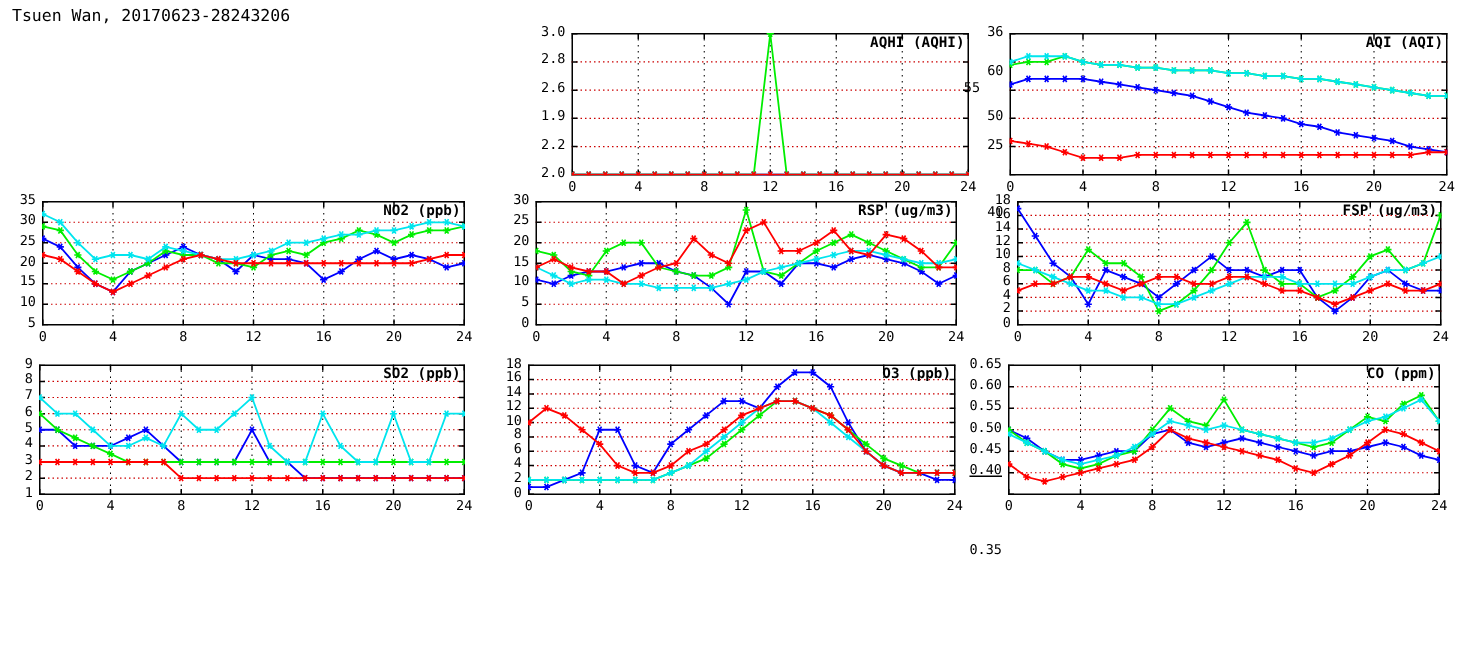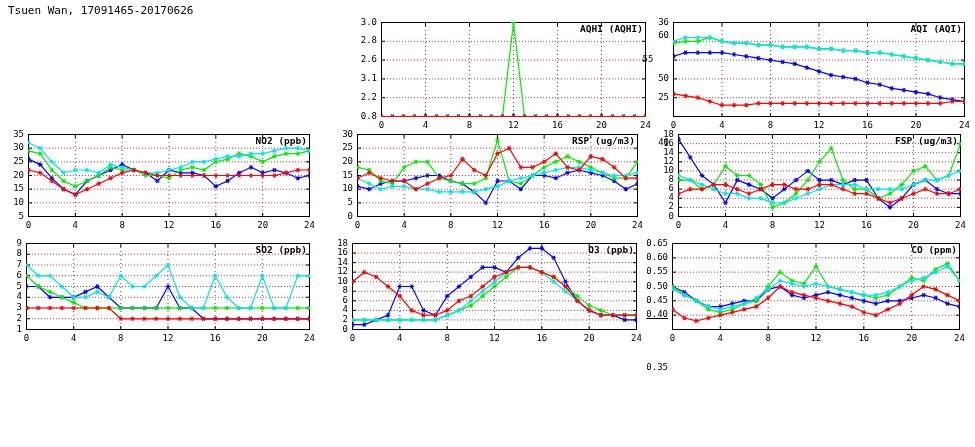--- a/index.html
+++ b/index.html
@@ -8,21 +8,21 @@
   .panel{position:absolute;}
   .frame{position:absolute;left:0;top:0;border:1px solid #000;box-sizing:border-box;background:#fff;}
   svg{display:block;position:absolute;left:0;top:0;}
   .ptitle{position:absolute;right:3px;top:1px;font-size:9.5px;font-family:"DejaVu Sans Mono",monospace;font-weight:bold;}
   .ylab{position:absolute;font-size:9px;font-family:"DejaVu Sans Mono",monospace;text-align:right;}
   .xlab{position:absolute;font-size:9px;font-family:"DejaVu Sans Mono",monospace;text-align:center;}
 </style>
 </head>
 <body>
 
-<div id="title">Tsuen Wan, 17091465-20170626</div>
+<div id="title">Tsuen Wan, 20170623-28243206</div>
 
 <div class="panel" id="p-aqhi" style="left:381px;top:22px;width:265px;height:95px;">
     <div class="frame" style="width: 265px; height: 95px;"></div>
     <svg width="265" height="95">
       <line x1="0" x2="4" y1="94.5" y2="94.5" stroke="#000" stroke-width="1"></line>
       <line x1="265" x2="261" y1="94.5" y2="94.5" stroke="#000" stroke-width="1"></line>
       <line x1="0" x2="265" y1="75.69999999999999" y2="75.69999999999999" stroke="#cc0000" stroke-width="0.8" stroke-dasharray="1,2"></line>
       <line x1="0" x2="4" y1="75.69999999999999" y2="75.69999999999999" stroke="#000" stroke-width="1"></line>
       <line x1="265" x2="261" y1="75.69999999999999" y2="75.69999999999999" stroke="#000" stroke-width="1"></line>
       <line x1="0" x2="265" y1="56.900000000000006" y2="56.900000000000006" stroke="#cc0000" stroke-width="0.8" stroke-dasharray="1,2"></line>
@@ -65,23 +65,23 @@
       </g>
       <g>
         <path d="M0.5,94.5L11.5,94.5L22.5,94.5L33.5,94.5L44.5,94.5L55.5,94.5L66.5,94.5L77.5,94.5L88.5,94.5L99.5,94.5L110.5,94.5L121.5,94.5L132.5,94.5L143.5,94.5L154.5,94.5L165.5,94.5L176.5,94.5L187.5,94.5L198.5,94.5L209.5,94.5L220.5,94.5L231.5,94.5L242.5,94.5L253.5,94.5L264.5,94.5" fill="none" stroke="#00e5ee" stroke-width="1.2"></path>
         <path d="M-1.9,94.5L2.9,94.5M-0.7,92.4L1.7,96.6M1.7,92.4L-0.7,96.6M9.1,94.5L13.9,94.5M10.3,92.4L12.7,96.6M12.7,92.4L10.3,96.6M20.1,94.5L24.9,94.5M21.3,92.4L23.7,96.6M23.7,92.4L21.3,96.6M31.1,94.5L35.9,94.5M32.3,92.4L34.7,96.6M34.7,92.4L32.3,96.6M42.1,94.5L46.9,94.5M43.3,92.4L45.7,96.6M45.7,92.4L43.3,96.6M53.1,94.5L57.9,94.5M54.3,92.4L56.7,96.6M56.7,92.4L54.3,96.6M64.1,94.5L68.9,94.5M65.3,92.4L67.7,96.6M67.7,92.4L65.3,96.6M75.1,94.5L79.9,94.5M76.3,92.4L78.7,96.6M78.7,92.4L76.3,96.6M86.1,94.5L90.9,94.5M87.3,92.4L89.7,96.6M89.7,92.4L87.3,96.6M97.1,94.5L101.9,94.5M98.3,92.4L100.7,96.6M100.7,92.4L98.3,96.6M108.1,94.5L112.9,94.5M109.3,92.4L111.7,96.6M111.7,92.4L109.3,96.6M119.1,94.5L123.9,94.5M120.3,92.4L122.7,96.6M122.7,92.4L120.3,96.6M130.1,94.5L134.9,94.5M131.3,92.4L133.7,96.6M133.7,92.4L131.3,96.6M141.1,94.5L145.9,94.5M142.3,92.4L144.7,96.6M144.7,92.4L142.3,96.6M152.1,94.5L156.9,94.5M153.3,92.4L155.7,96.6M155.7,92.4L153.3,96.6M163.1,94.5L167.9,94.5M164.3,92.4L166.7,96.6M166.7,92.4L164.3,96.6M174.1,94.5L178.9,94.5M175.3,92.4L177.7,96.6M177.7,92.4L175.3,96.6M185.1,94.5L189.9,94.5M186.3,92.4L188.7,96.6M188.7,92.4L186.3,96.6M196.1,94.5L200.9,94.5M197.3,92.4L199.7,96.6M199.7,92.4L197.3,96.6M207.1,94.5L211.9,94.5M208.3,92.4L210.7,96.6M210.7,92.4L208.3,96.6M218.1,94.5L222.9,94.5M219.3,92.4L221.7,96.6M221.7,92.4L219.3,96.6M229.1,94.5L233.9,94.5M230.3,92.4L232.7,96.6M232.7,92.4L230.3,96.6M240.1,94.5L244.9,94.5M241.3,92.4L243.7,96.6M243.7,92.4L241.3,96.6M251.1,94.5L255.9,94.5M252.3,92.4L254.7,96.6M254.7,92.4L252.3,96.6M262.1,94.5L266.9,94.5M263.3,92.4L265.7,96.6M265.7,92.4L263.3,96.6" stroke="#00e5ee" stroke-width="1.1" fill="none"></path>
       </g>
       <g>
         <path d="M0.5,94.5L11.5,94.5L22.5,94.5L33.5,94.5L44.5,94.5L55.5,94.5L66.5,94.5L77.5,94.5L88.5,94.5L99.5,94.5L110.5,94.5L121.5,94.5L132.5,94.5L143.5,94.5L154.5,94.5L165.5,94.5L176.5,94.5L187.5,94.5L198.5,94.5L209.5,94.5L220.5,94.5L231.5,94.5L242.5,94.5L253.5,94.5L264.5,94.5" fill="none" stroke="#ff0000" stroke-width="1.2"></path>
         <path d="M-1.9,94.5L2.9,94.5M-0.7,92.4L1.7,96.6M1.7,92.4L-0.7,96.6M9.1,94.5L13.9,94.5M10.3,92.4L12.7,96.6M12.7,92.4L10.3,96.6M20.1,94.5L24.9,94.5M21.3,92.4L23.7,96.6M23.7,92.4L21.3,96.6M31.1,94.5L35.9,94.5M32.3,92.4L34.7,96.6M34.7,92.4L32.3,96.6M42.1,94.5L46.9,94.5M43.3,92.4L45.7,96.6M45.7,92.4L43.3,96.6M53.1,94.5L57.9,94.5M54.3,92.4L56.7,96.6M56.7,92.4L54.3,96.6M64.1,94.5L68.9,94.5M65.3,92.4L67.7,96.6M67.7,92.4L65.3,96.6M75.1,94.5L79.9,94.5M76.3,92.4L78.7,96.6M78.7,92.4L76.3,96.6M86.1,94.5L90.9,94.5M87.3,92.4L89.7,96.6M89.7,92.4L87.3,96.6M97.1,94.5L101.9,94.5M98.3,92.4L100.7,96.6M100.7,92.4L98.3,96.6M108.1,94.5L112.9,94.5M109.3,92.4L111.7,96.6M111.7,92.4L109.3,96.6M119.1,94.5L123.9,94.5M120.3,92.4L122.7,96.6M122.7,92.4L120.3,96.6M130.1,94.5L134.9,94.5M131.3,92.4L133.7,96.6M133.7,92.4L131.3,96.6M141.1,94.5L145.9,94.5M142.3,92.4L144.7,96.6M144.7,92.4L142.3,96.6M152.1,94.5L156.9,94.5M153.3,92.4L155.7,96.6M155.7,92.4L153.3,96.6M163.1,94.5L167.9,94.5M164.3,92.4L166.7,96.6M166.7,92.4L164.3,96.6M174.1,94.5L178.9,94.5M175.3,92.4L177.7,96.6M177.7,92.4L175.3,96.6M185.1,94.5L189.9,94.5M186.3,92.4L188.7,96.6M188.7,92.4L186.3,96.6M196.1,94.5L200.9,94.5M197.3,92.4L199.7,96.6M199.7,92.4L197.3,96.6M207.1,94.5L211.9,94.5M208.3,92.4L210.7,96.6M210.7,92.4L208.3,96.6M218.1,94.5L222.9,94.5M219.3,92.4L221.7,96.6M221.7,92.4L219.3,96.6M229.1,94.5L233.9,94.5M230.3,92.4L232.7,96.6M232.7,92.4L230.3,96.6M240.1,94.5L244.9,94.5M241.3,92.4L243.7,96.6M243.7,92.4L241.3,96.6M251.1,94.5L255.9,94.5M252.3,92.4L254.7,96.6M254.7,92.4L252.3,96.6M262.1,94.5L266.9,94.5M263.3,92.4L265.7,96.6M265.7,92.4L263.3,96.6" stroke="#ff0000" stroke-width="1.1" fill="none"></path>
       </g>
     </svg>
-    <div class="ylab" style="left: -46px; width: 42px; top: 88.5px;">0.8</div>
+    <div class="ylab" style="left: -46px; width: 42px; top: 88.5px;">2.0</div>
     <div class="ylab" style="left: -46px; width: 42px; top: 69.7px;">2.2</div>
-    <div class="ylab" style="left: -46px; width: 42px; top: 50.9px;">3.1</div>
+    <div class="ylab" style="left: -46px; width: 42px; top: 50.9px;">1.9</div>
     <div class="ylab" style="left: -46px; width: 42px; top: 32.1px;">2.6</div>
     <div class="ylab" style="left: -46px; width: 42px; top: 13.3px;">2.8</div>
     <div class="ylab" style="left: -46px; width: 42px; top: -5.5px;">3.0</div>
     <div class="xlab" style="left: -14.5px; width: 30px; top: 98px;">0</div>
     <div class="xlab" style="left: 29.5px; width: 30px; top: 98px;">4</div>
     <div class="xlab" style="left: 73.5px; width: 30px; top: 98px;">8</div>
     <div class="xlab" style="left: 117.5px; width: 30px; top: 98px;">12</div>
     <div class="xlab" style="left: 161.5px; width: 30px; top: 98px;">16</div>
     <div class="xlab" style="left: 205.5px; width: 30px; top: 98px;">20</div>
     <div class="xlab" style="left: 249.5px; width: 30px; top: 98px;">24</div>
@@ -139,21 +139,21 @@
       </g>
       <g>
         <path d="M0.5,71.9L12.6,73.8L24.8,75.7L36.9,79.5L49.0,83.2L61.1,83.2L73.3,83.2L85.4,81.3L97.5,81.3L109.6,81.3L121.8,81.3L133.9,81.3L146.0,81.3L158.1,81.3L170.3,81.3L182.4,81.3L194.5,81.3L206.6,81.3L218.8,81.3L230.9,81.3L243.0,81.3L255.1,81.3L267.3,81.3L279.4,79.5L291.5,79.5" fill="none" stroke="#ff0000" stroke-width="1.2"></path>
         <path d="M-1.9,71.9L2.9,71.9M-0.7,69.9L1.7,74.0M1.7,69.9L-0.7,74.0M10.2,73.8L15.0,73.8M11.4,71.7L13.8,75.9M13.8,71.7L11.4,75.9M22.4,75.7L27.1,75.7M23.6,73.6L25.9,77.8M25.9,73.6L23.6,77.8M34.5,79.5L39.3,79.5M35.7,77.4L38.1,81.5M38.1,77.4L35.7,81.5M46.6,83.2L51.4,83.2M47.8,81.1L50.2,85.3M50.2,81.1L47.8,85.3M58.7,83.2L63.5,83.2M59.9,81.1L62.3,85.3M62.3,81.1L59.9,85.3M70.8,83.2L75.7,83.2M72.0,81.1L74.5,85.3M74.5,81.1L72.0,85.3M83.0,81.3L87.8,81.3M84.2,79.3L86.6,83.4M86.6,79.3L84.2,83.4M95.1,81.3L99.9,81.3M96.3,79.3L98.7,83.4M98.7,79.3L96.3,83.4M107.2,81.3L112.0,81.3M108.4,79.3L110.8,83.4M110.8,79.3L108.4,83.4M119.3,81.3L124.2,81.3M120.5,79.3L123.0,83.4M123.0,79.3L120.5,83.4M131.5,81.3L136.3,81.3M132.7,79.3L135.1,83.4M135.1,79.3L132.7,83.4M143.6,81.3L148.4,81.3M144.8,79.3L147.2,83.4M147.2,79.3L144.8,83.4M155.7,81.3L160.5,81.3M156.9,79.3L159.3,83.4M159.3,79.3L156.9,83.4M167.8,81.3L172.7,81.3M169.1,79.3L171.4,83.4M171.4,79.3L169.1,83.4M180.0,81.3L184.8,81.3M181.2,79.3L183.6,83.4M183.6,79.3L181.2,83.4M192.1,81.3L196.9,81.3M193.3,79.3L195.7,83.4M195.7,79.3L193.3,83.4M204.2,81.3L209.0,81.3M205.4,79.3L207.8,83.4M207.8,79.3L205.4,83.4M216.3,81.3L221.2,81.3M217.6,79.3L219.9,83.4M219.9,79.3L217.6,83.4M228.5,81.3L233.3,81.3M229.7,79.3L232.1,83.4M232.1,79.3L229.7,83.4M240.6,81.3L245.4,81.3M241.8,79.3L244.2,83.4M244.2,79.3L241.8,83.4M252.7,81.3L257.5,81.3M253.9,79.3L256.3,83.4M256.3,79.3L253.9,83.4M264.9,81.3L269.6,81.3M266.1,79.3L268.4,83.4M268.4,79.3L266.1,83.4M277.0,79.5L281.8,79.5M278.2,77.4L280.6,81.5M280.6,77.4L278.2,81.5M289.1,79.5L293.9,79.5M290.3,77.4L292.7,81.5M292.7,77.4L290.3,81.5" stroke="#ff0000" stroke-width="1.1" fill="none"></path>
       </g>
     </svg>
     <div class="ylab" style="left: -46px; width: 42px; top: 88.5px; margin-top: 26px;">40</div>
     <div class="ylab" style="left: -46px; width: 42px; top: 69.7px;">25</div>
     <div class="ylab" style="left: -46px; width: 42px; top: 50.9px;">50</div>
     <div class="ylab" style="left: -46px; width: 42px; top: 32.1px; text-align: center;">55</div>
-    <div class="ylab" style="left: -46px; width: 42px; top: 8px; text-align: right;">60</div>
+    <div class="ylab" style="left: -46px; width: 42px; top: 21px; text-align: right;">60</div>
     <div class="ylab" style="left: -46px; width: 42px; top: -5.5px;">36</div>
     <div class="xlab" style="left: -14.5px; width: 30px; top: 98px;">0</div>
     <div class="xlab" style="left: 34px; width: 30px; top: 98px;">4</div>
     <div class="xlab" style="left: 82.5px; width: 30px; top: 98px;">8</div>
     <div class="xlab" style="left: 131px; width: 30px; top: 98px;">12</div>
     <div class="xlab" style="left: 179.5px; width: 30px; top: 98px;">16</div>
     <div class="xlab" style="left: 228px; width: 30px; top: 98px;">20</div>
     <div class="xlab" style="left: 276.5px; width: 30px; top: 98px;">24</div>
     <div class="ptitle">AQI (AQI)</div>
   </div>

